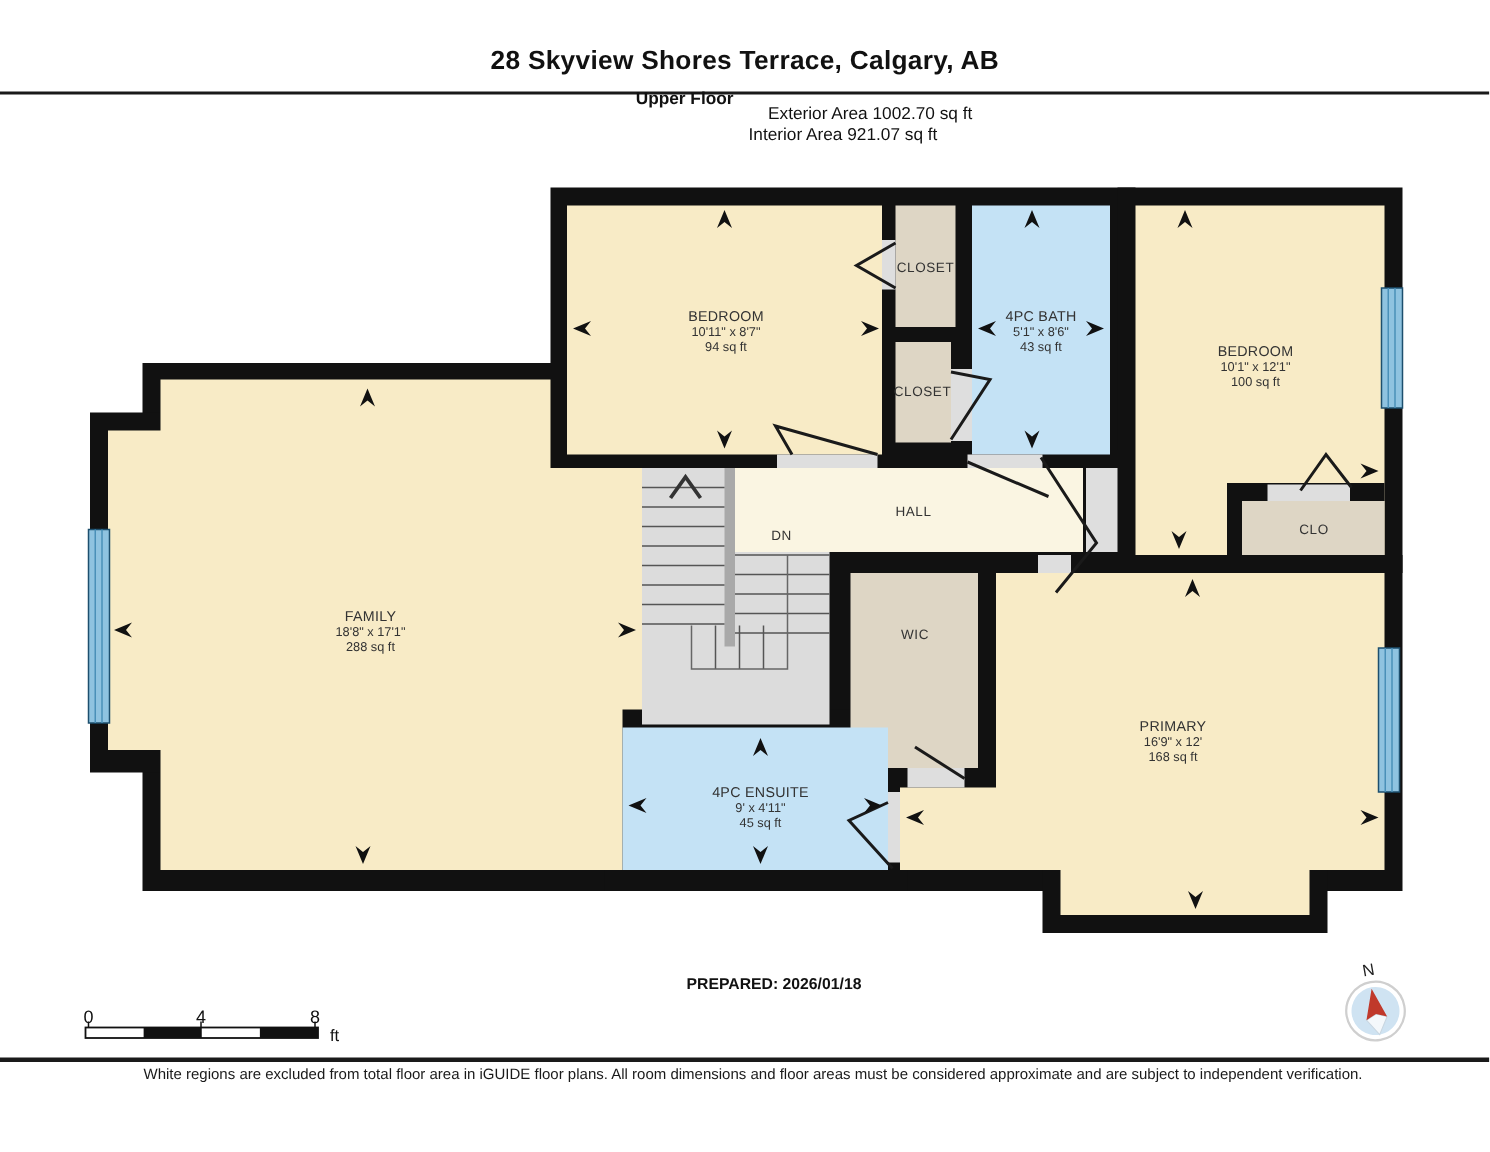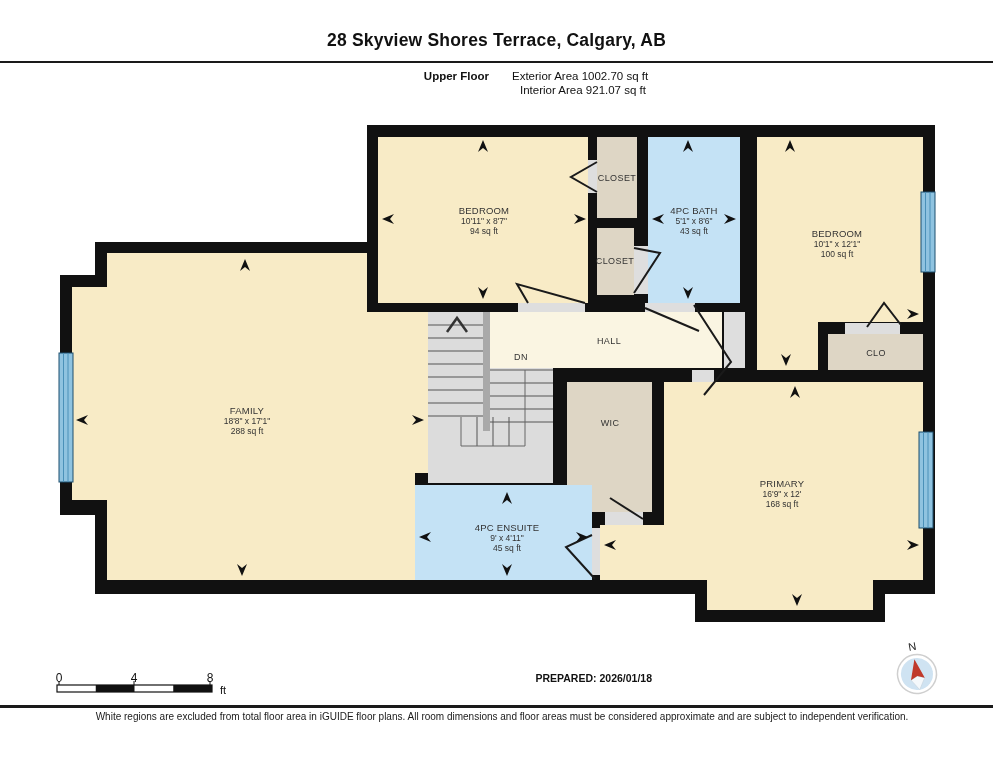--- a/index.html
+++ b/index.html
@@ -2,25 +2,25 @@
 <html><head>
 <meta charset="utf-8">
 <style>
   html,body{margin:0;padding:0;background:#ffffff;}
   body{font-family:"Liberation Sans","DejaVu Sans",sans-serif;}
   #page{position:relative;width:993px;height:768px;background:#fff;overflow:hidden;}
   .title{position:absolute;top:30px;left:0;width:100%;text-align:center;
          font-size:17.5px;font-weight:bold;color:#111;letter-spacing:.2px;}
   .rule-top{position:absolute;top:61px;left:0;width:100%;height:2px;background:#1a1a1a;}
   .rule-bottom{position:absolute;top:705px;left:0;width:100%;height:3px;background:#1a1a1a;}
-  .floor-label{position:absolute;top:70px;left:380px;width:109px;text-align:right;
+  .floor-label{position:absolute;top:60px;left:380px;width:109px;text-align:right;
                font-size:11.5px;font-weight:bold;color:#111;}
   .area-line1{position:absolute;top:70px;left:499px;font-size:11.5px;color:#111;padding-left:13px;}
-  .area-line2{position:absolute;top:84px;left:520px;font-size:11.5px;color:#111;}
-  .prepared{position:absolute;top:672px;left:380px;width:272px;text-align:right;
+  .area-line2{position:absolute;top:84px;left:499px;font-size:11.5px;color:#111;}
+  .prepared{position:absolute;top:650px;left:380px;width:272px;text-align:center;
             font-size:10.5px;font-weight:600;color:#111;}
   .disclaimer{position:absolute;top:711px;left:37px;width:930px;font-size:10px;color:#1a1a1a;text-align:center;}
   svg{position:absolute;top:0;left:0;}
   .wall{fill:#111111;}
   .tan{fill:#f8ebc6;}
   .cream{fill:#faf5e2;}
   .taupe{fill:#ded6c5;}
   .blue{fill:#c4e2f5;}
   .gray{fill:#dcdcdc;}
   .thr{fill:#dedede;}

